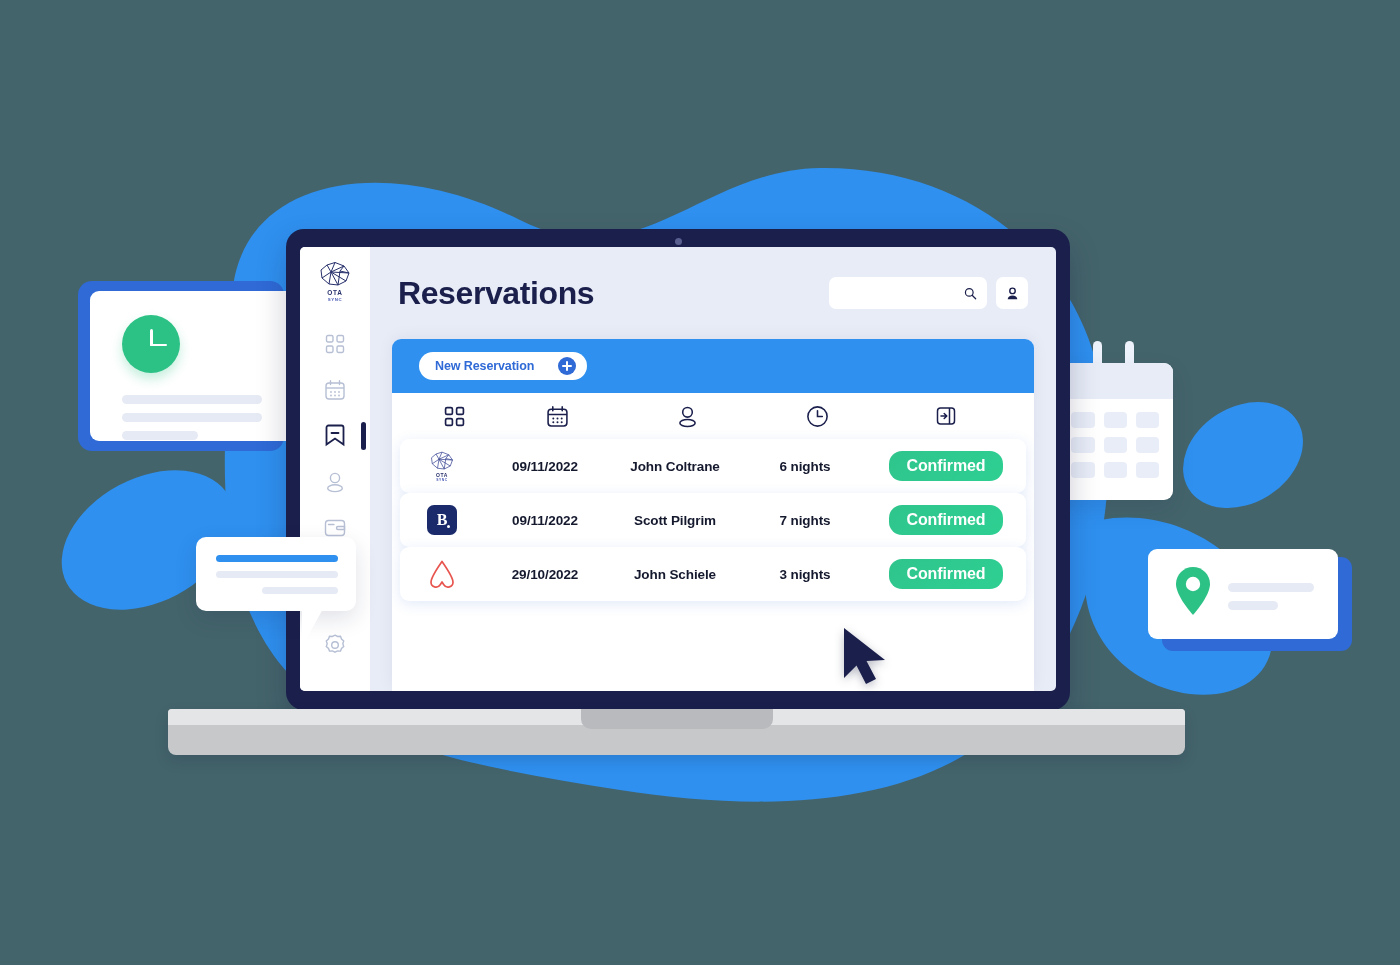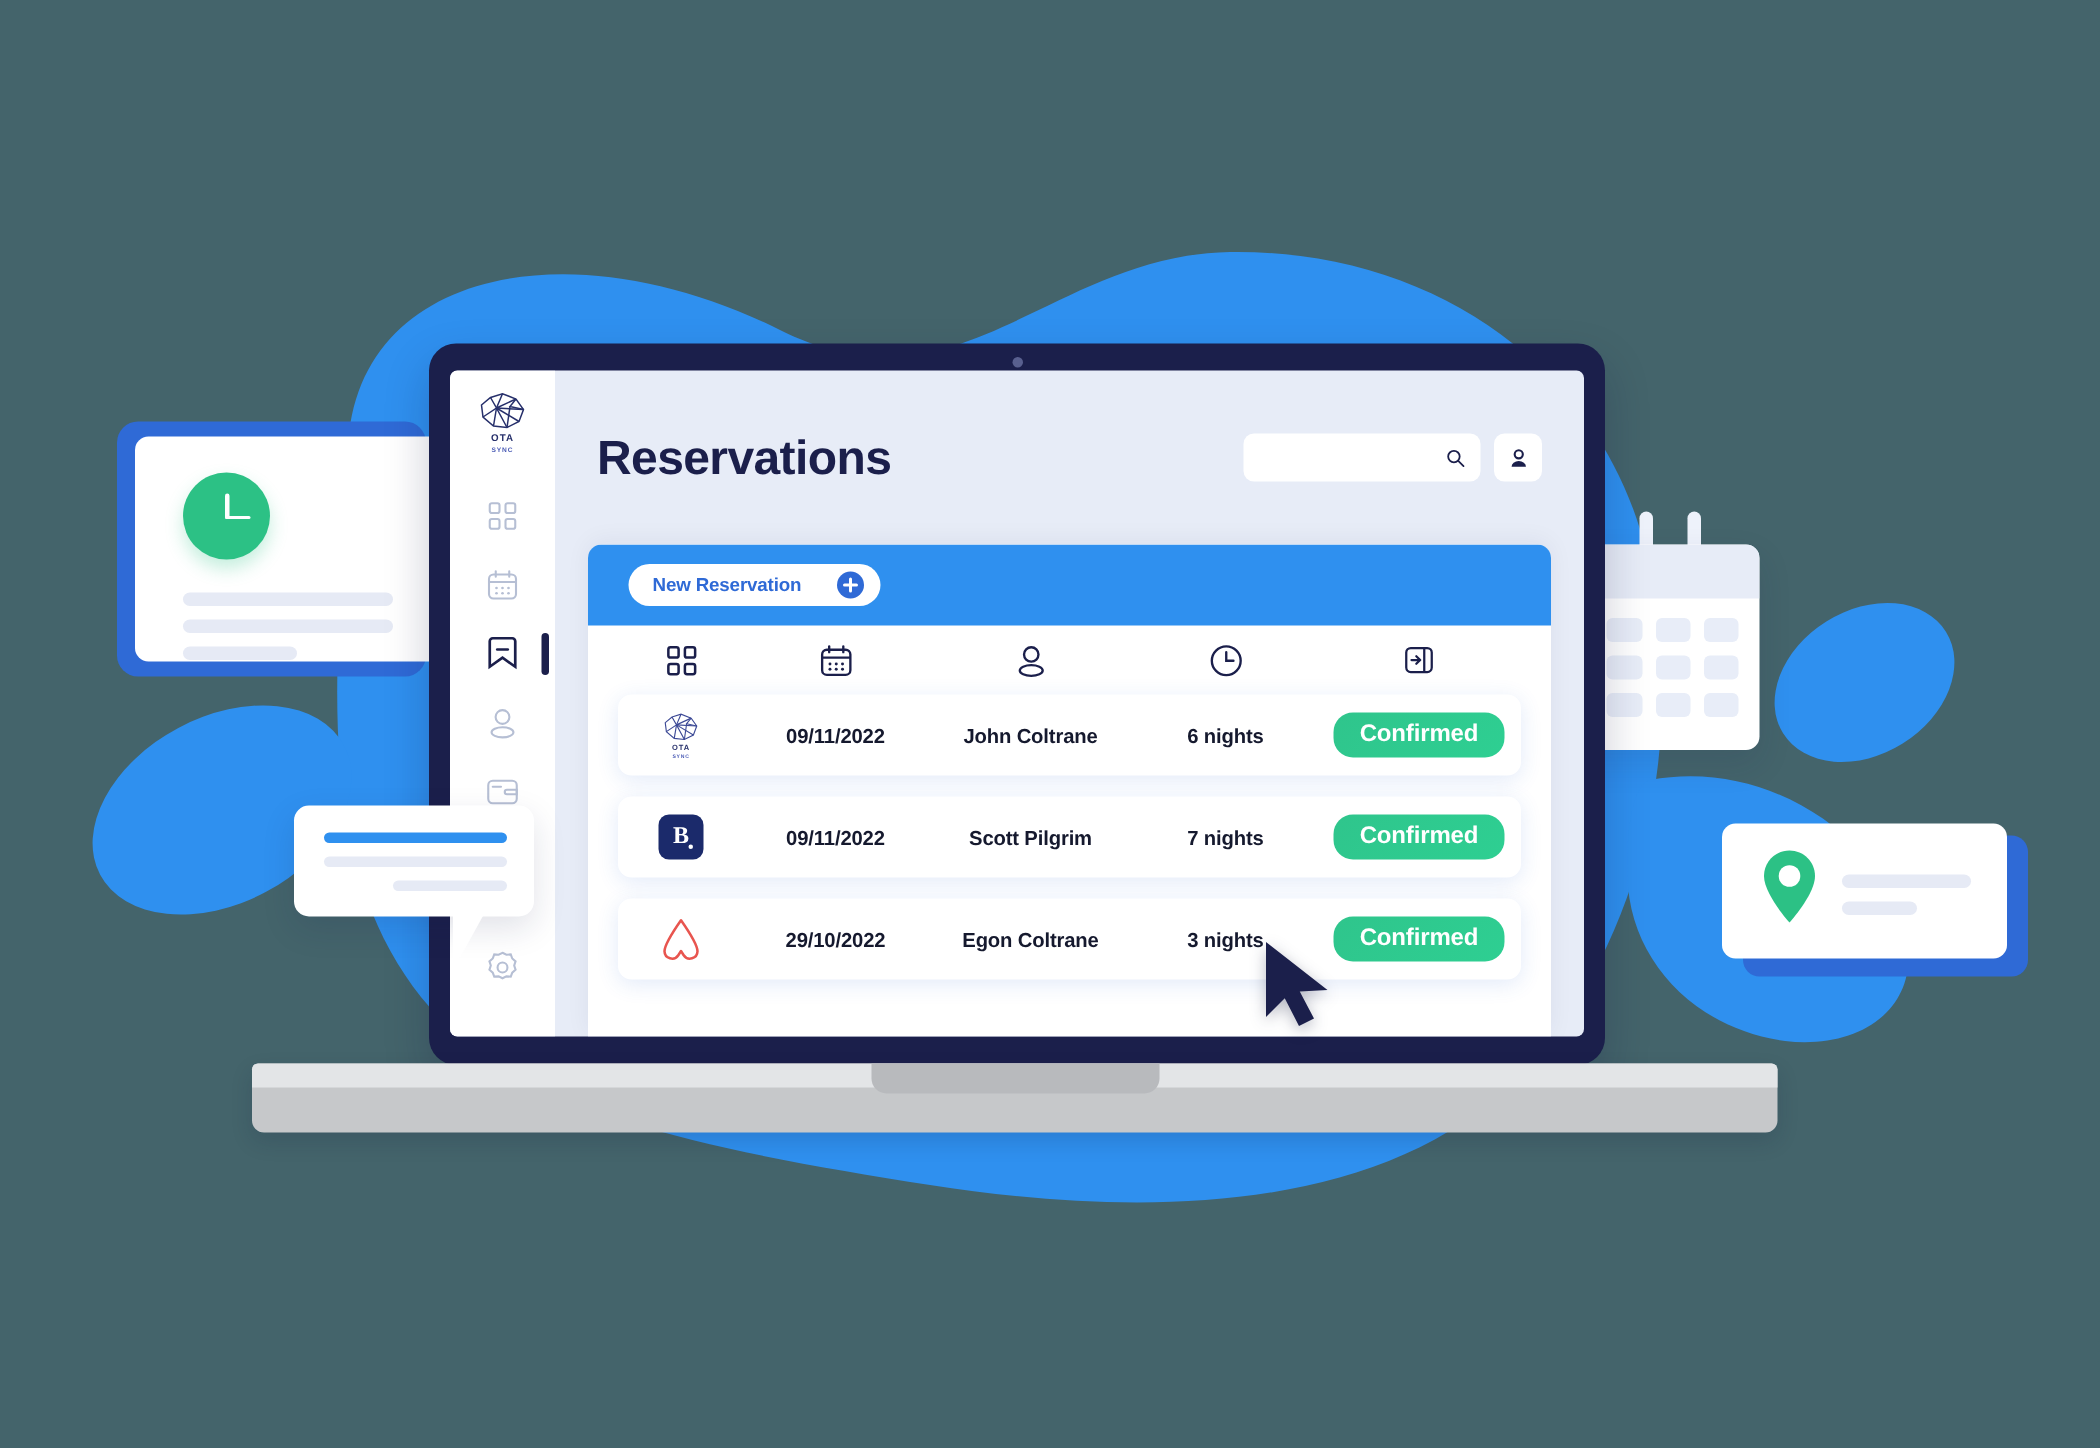--- a/index.html
+++ b/index.html
@@ -115,21 +115,21 @@
     display: flex;
     flex-direction: column;
     padding: 0 22px;
     position: relative;
   }
   .topbar {
     height: 84px;
     display: flex;
     align-items: center;
     justify-content: space-between;
-    padding: 16px 6px;
+    padding: 4px 6px;
   }
   .page-title {
     font-size: 32px;
     font-weight: 800;
     color: #1b1f4b;
     letter-spacing: -.4px;
     margin: 0;
   }
   .topbar-right {
     display: flex;
@@ -230,24 +230,23 @@
     justify-content: center;
     color: #1b1f4b;
   }
   .col-logo  { flex: 0 0 84px; }
   .col-date  { flex: 0 0 122px; }
   .col-guest { flex: 0 0 138px; }
   .col-nights{ flex: 0 0 122px; }
   .col-status{ flex: 1 1 auto; }
 
   .rows {
-    padding: 0 20px;
+    padding: 0 8px;
     display: flex;
     flex-direction: column;
-    gap: 14px;
   }
   .row {
     background: #fff;
     border-radius: 9px;
     height: 54px;
     display: flex;
     align-items: center;
     box-shadow: 0 3px 14px rgba(47,106,214,.14);
     cursor: pointer;
   }
@@ -665,21 +664,21 @@
               </div>
             </div>
 
             <div class="row">
               <div class="td col-logo">
                 <svg width="30" height="32" viewBox="0 0 30 32" fill="none" stroke="#e8554f" stroke-width="1.7">
                   <path d="M15 3.5 C11.5 8.5 4 20 4 24.2 a5 5 0 0 0 9.2 2.6 L15 24 l1.8 2.8 a5 5 0 0 0 9.2 -2.6 C26 20 18.5 8.5 15 3.5 Z" stroke-linejoin="round"></path>
                 </svg>
               </div>
               <div class="td col-date">29/10/2022</div>
-              <div class="td col-guest">Egon Coltrane</div>
+              <div class="td col-guest">John Schiele</div>
               <div class="td col-nights">3 nights</div>
               <div class="td col-status">
                 <span class="status-pill">Confirmed</span>
               </div>
             </div>
 
           </div>
         </div>
       </section>
     </div>

